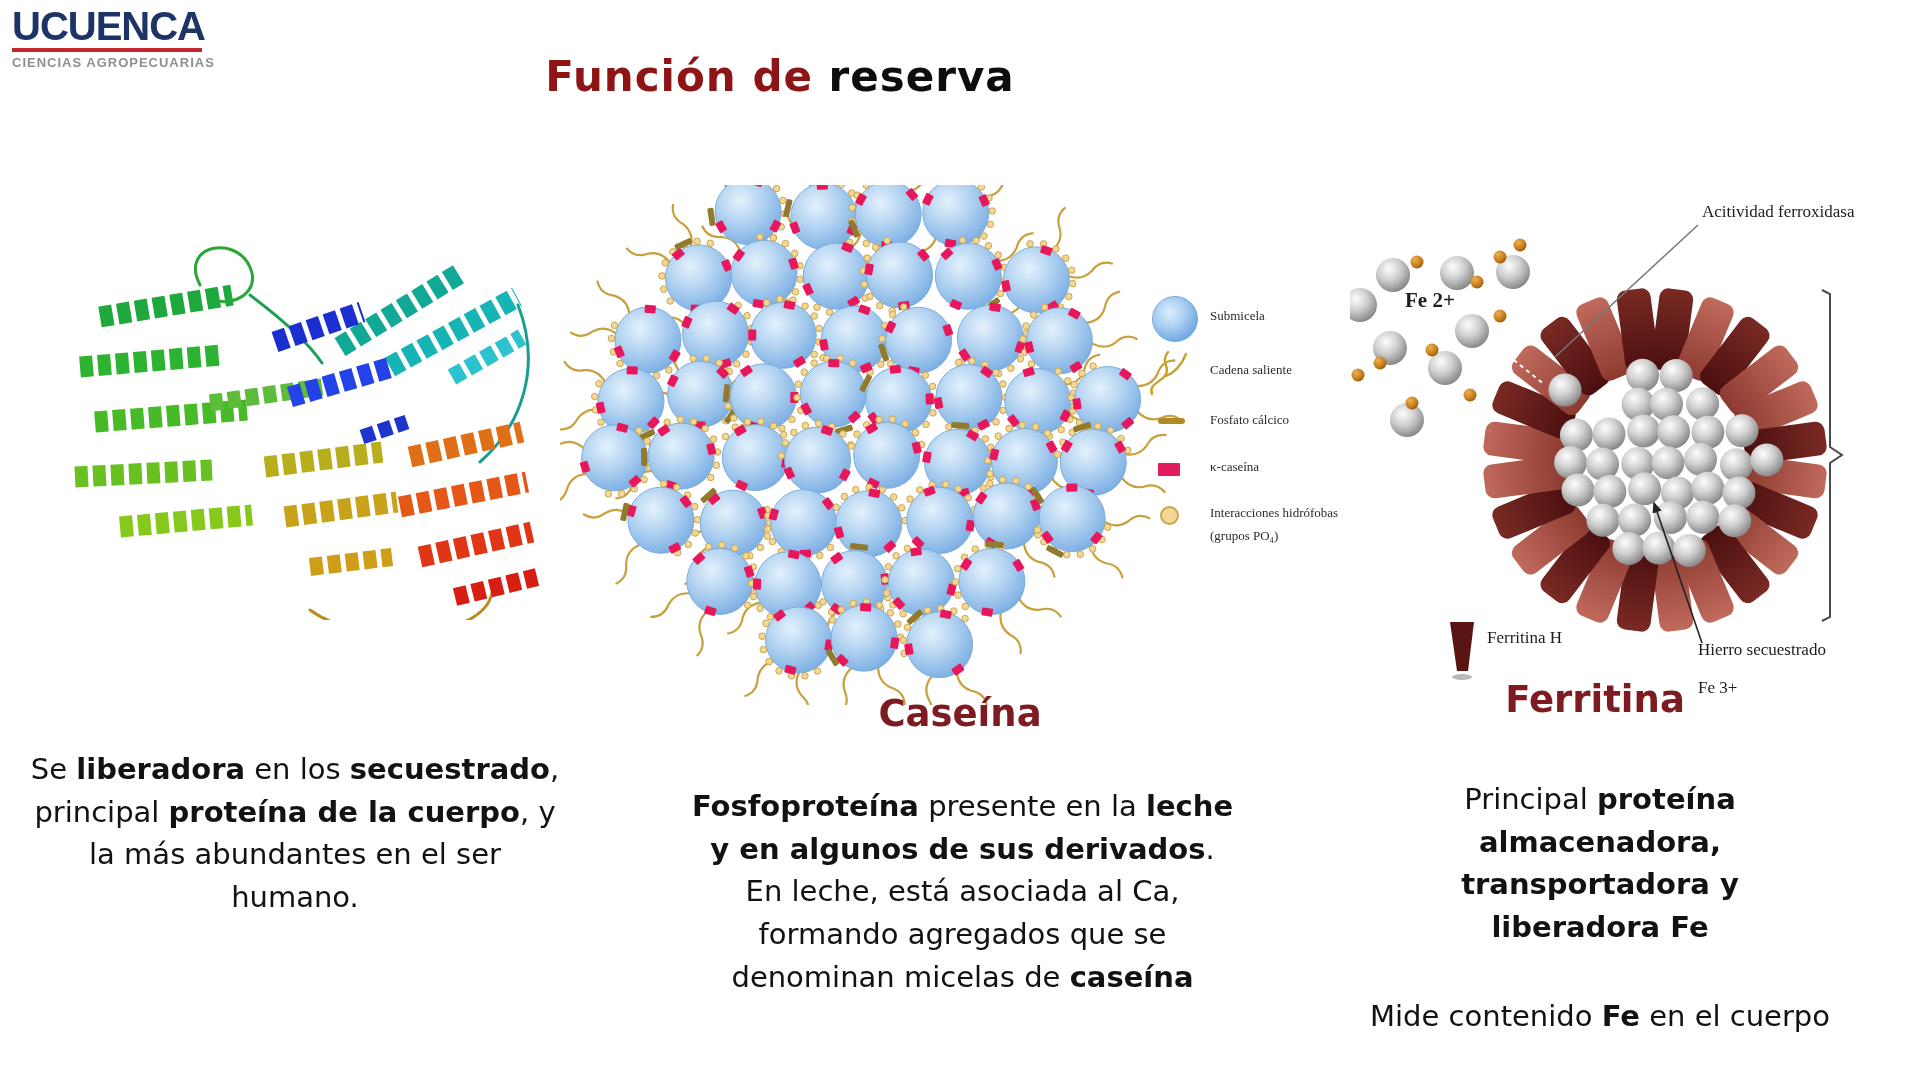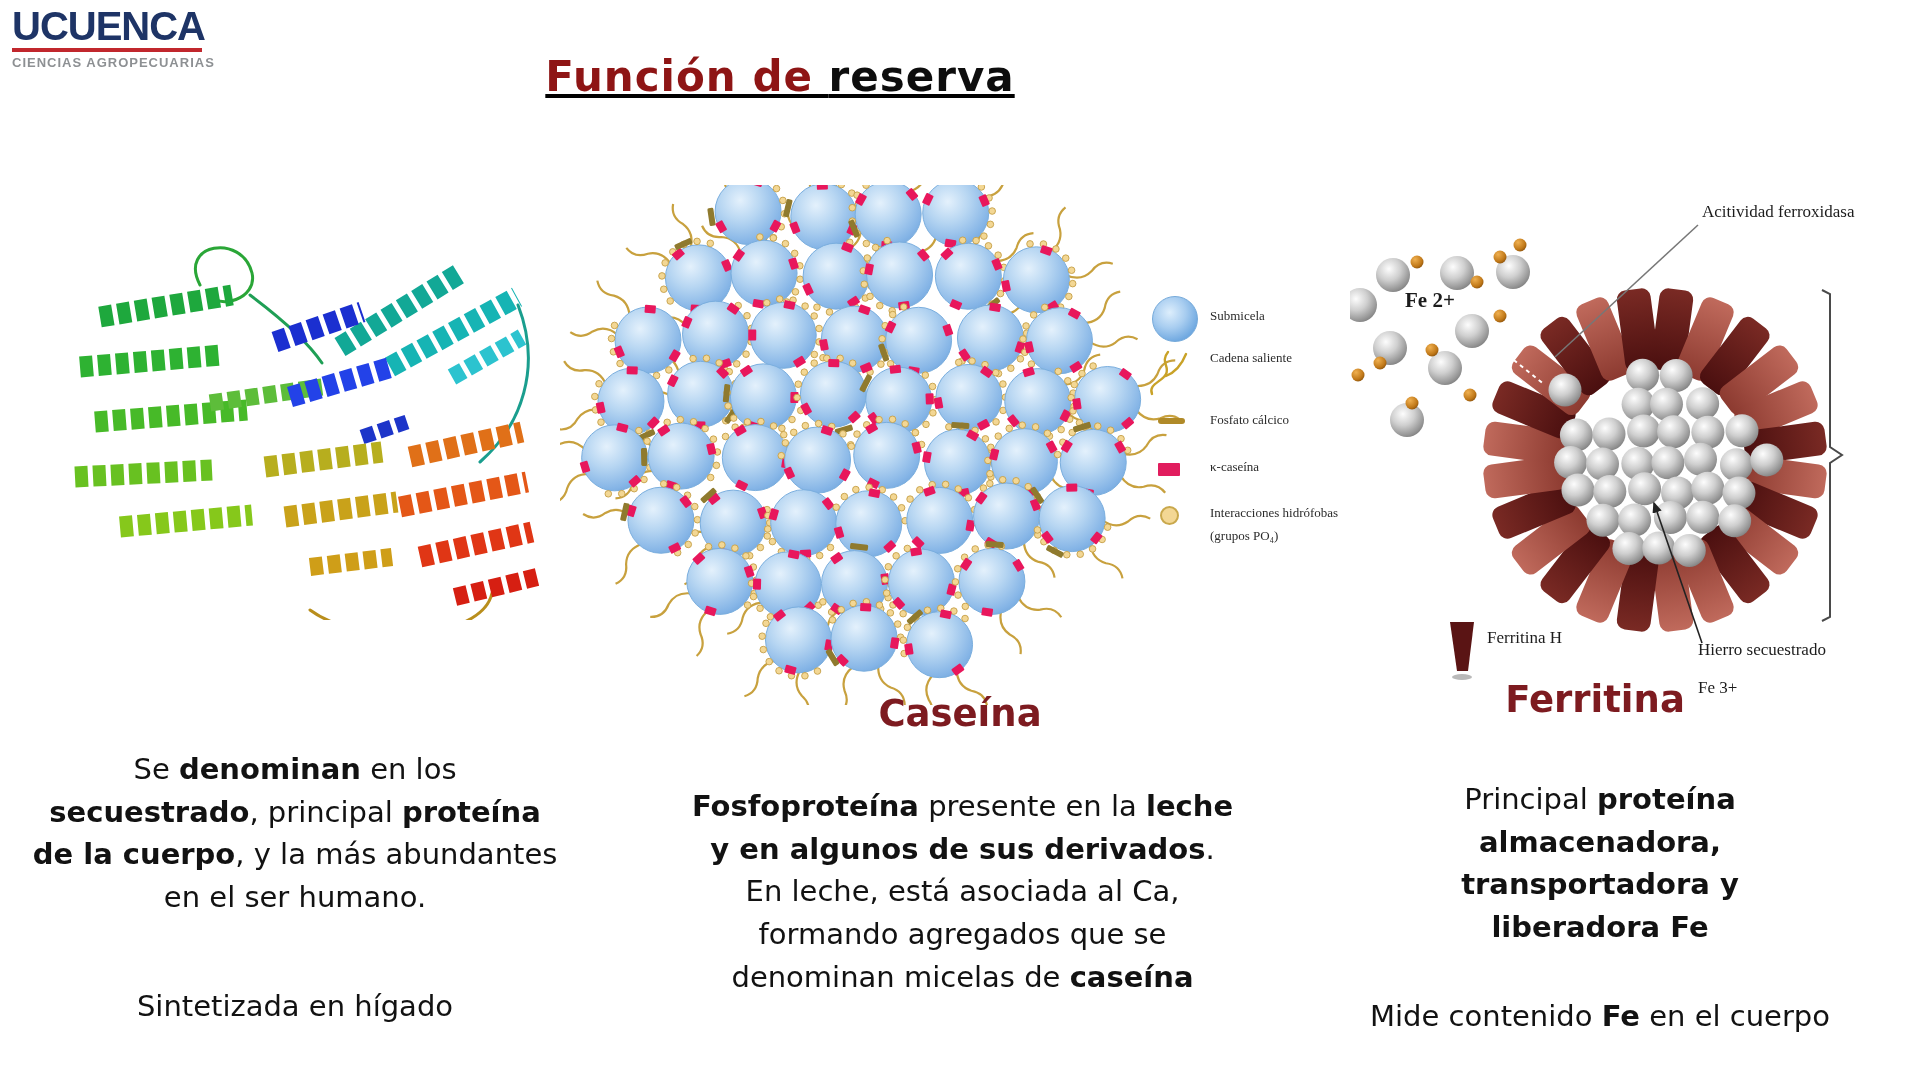--- a/index.html
+++ b/index.html
@@ -9,21 +9,21 @@
   
   #logo{position:absolute;left:12px;top:6px;}
   #logo .word{font-family:"Liberation Sans",sans-serif;font-weight:bold;font-size:40px;
               letter-spacing:-1px;color:#1e3466;line-height:1;}
   #logo .bar{width:190px;height:4px;background:#c1272d;margin-top:2px;}
   #logo .sub{font-family:"Liberation Sans",sans-serif;font-weight:bold;font-size:13px;
              color:#8d9093;letter-spacing:1px;margin-top:3px;}
 
   
   #title{position:absolute;left:480px;top:52px;width:600px;text-align:center;
-         font-size:42px;font-weight:bold;letter-spacing:1px;text-decoration:underline;}
+         font-size:42px;font-weight:bold;letter-spacing:1px;}
   #title .red{color:#8e1515;}
   #title .blk{color:#0d0d0d;}
 
   .heading{position:absolute;text-align:center;font-size:37px;font-weight:bold;color:#7d1b20;}
   .bodytext{position:absolute;text-align:center;font-size:29px;color:#121212;line-height:1.47;}
   .bodytext b{font-weight:bold;}
 
   
   .leg-label{position:absolute;font-family:"Liberation Serif",serif;font-size:13px;color:#2b2b2b;}
   .leg-icon{position:absolute;}
@@ -69,22 +69,21 @@
       <line x1="230" y1="172" x2="332" y2="142" stroke="#2342e8" stroke-width="21" stroke-dasharray="13 5" stroke-linecap="butt"></line>
       <line x1="302" y1="212" x2="347" y2="197" stroke="#1d35c9" stroke-width="15" stroke-dasharray="13 5" stroke-linecap="butt"></line>
       <line x1="205" y1="242" x2="322" y2="227" stroke="#b7ae1e" stroke-width="21" stroke-dasharray="13 5" stroke-linecap="butt"></line>
       <line x1="225" y1="292" x2="337" y2="277" stroke="#c9a21a" stroke-width="21" stroke-dasharray="13 5" stroke-linecap="butt"></line>
       <line x1="250" y1="342" x2="332" y2="332" stroke="#cf9e18" stroke-width="18" stroke-dasharray="13 5" stroke-linecap="butt"></line>
       <line x1="350" y1="232" x2="462" y2="207" stroke="#e07018" stroke-width="21" stroke-dasharray="13 5" stroke-linecap="butt"></line>
       <line x1="340" y1="282" x2="467" y2="257" stroke="#e45717" stroke-width="21" stroke-dasharray="13 5" stroke-linecap="butt"></line>
       <line x1="360" y1="332" x2="472" y2="307" stroke="#e03615" stroke-width="21" stroke-dasharray="13 5" stroke-linecap="butt"></line>
       <line x1="395" y1="372" x2="477" y2="352" stroke="#d61f12" stroke-width="18" stroke-dasharray="13 5" stroke-linecap="butt"></line>
     </svg>
-  <div class="bodytext" style="left:25px;top:748px;width:540px"><span>Se </span><b>denominan</b><span> en los </span><b>secuestrado</b><span>, principal </span><b>proteína de la cuerpo</b><span>, y la más abundantes en el ser humano.</span></div>
-  <div class="bodytext" style="left:25px;top:985px;width:540px">Sintetizada en hígado</div>
+  <div class="bodytext" style="left:25px;top:748px;width:540px"><span>Se </span><b>liberadora</b><span> en los </span><b>secuestrado</b><span>, principal </span><b>proteína de la cuerpo</b><span>, y la más abundantes en el ser humano.</span></div>
 
   <svg id="micelle" style="position:absolute;left:560px;top:185px" width="620" height="520" viewBox="0 0 620 520">
       <defs>
         <radialGradient id="subG" cx="0.38" cy="0.33" r="0.9">
           <stop offset="0" stop-color="#e4f1fc"></stop>
           <stop offset="0.35" stop-color="#b7d6f2"></stop>
           <stop offset="0.72" stop-color="#84b4e6"></stop>
           <stop offset="1" stop-color="#5e95cf"></stop>
         </radialGradient>
       </defs>
@@ -760,21 +759,21 @@
       </g>
     </svg>
 
   <div>
     <div class="leg-icon" id="leg-sphere" style="left:1152px;top:296px"></div>
     <div class="leg-label" style="left:1210px;top:308px">Submicela</div>
 
     <svg class="leg-icon" style="left:1146px;top:346px" width="46" height="52" viewBox="0 0 46 52">
       <path d="M6 48 C 2 38, 16 36, 20 28 C 24 20, 14 16, 22 6 M20 30 C 30 26, 36 18, 40 8" fill="none" stroke="#c9a227" stroke-width="2.4" stroke-linecap="round"></path>
     </svg>
-    <div class="leg-label" style="left:1210px;top:350px">Cadena saliente</div>
+    <div class="leg-label" style="left:1210px;top:362px">Cadena saliente</div>
 
     <div class="leg-icon" id="leg-bar" style="left:1158px;top:418px"></div>
     <div class="leg-label" style="left:1210px;top:412px">Fosfato cálcico</div>
 
     <div class="leg-icon" id="leg-square" style="left:1158px;top:463px"></div>
     <div class="leg-label" style="left:1210px;top:459px">κ-caseína</div>
 
     <div class="leg-icon" id="leg-dot" style="left:1160px;top:506px"></div>
     <div class="leg-label" style="left:1210px;top:505px">Interacciones hidrófobas</div>
     <div class="leg-label" style="left:1210px;top:528px">(grupos PO₄)</div>

